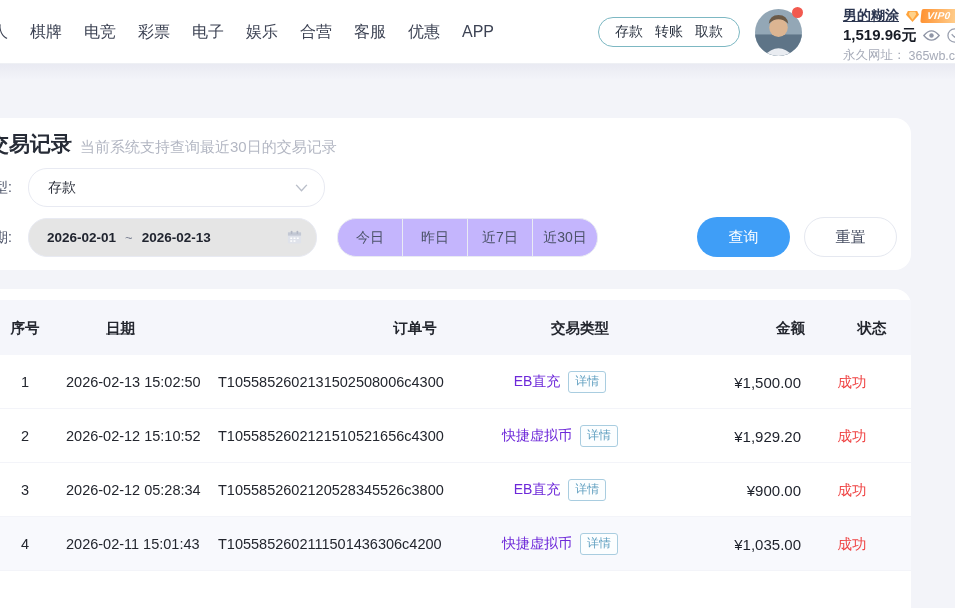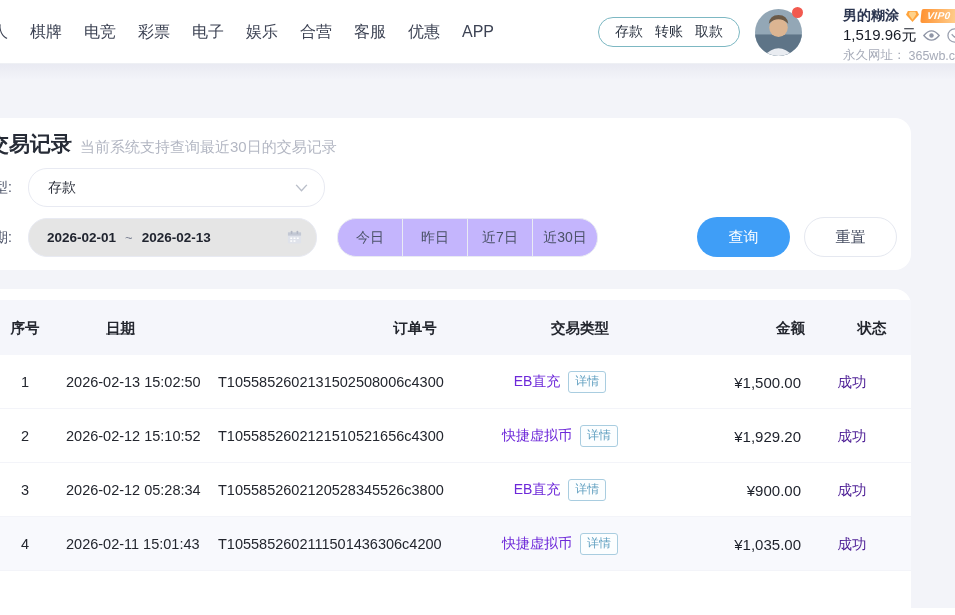--- a/index.html
+++ b/index.html
@@ -10,26 +10,26 @@
   .topbar{position:absolute;left:0;top:0;width:100%;height:64px;background:#fff;border-bottom:1px solid #eef0f4;box-sizing:border-box;}
   .nav{position:absolute;left:-24px;top:0;height:64px;display:flex;align-items:center;gap:22px;}
   .nav-item{font-size:16px;color:#3d4354;white-space:nowrap;cursor:pointer;}
   .wallet-pill{position:absolute;right:215px;top:17px;height:30px;border:1px solid #7db8c3;border-radius:16px;
     display:flex;align-items:center;gap:12px;padding:0 16px;box-sizing:border-box;background:#fff;}
   .wallet-btn{font-size:14px;color:#2c3442;cursor:pointer;white-space:nowrap;}
   .avatar{position:absolute;left:755px;top:9px;width:47px;height:47px;border-radius:50%;overflow:hidden;cursor:pointer;}
   .avatar-dot{position:absolute;left:792px;top:7px;width:11px;height:11px;border-radius:50%;background:#f2594f;}
   .user-block{position:absolute;left:843px;top:7px;}
   .user-line1{display:flex;align-items:center;gap:6px;height:18px;}
-  .username{font-size:14px;font-weight:bold;color:#2c3650;}
+  .username{font-size:14px;font-weight:bold;color:#2c3650;text-decoration:underline;}
   .vip-wrap{display:flex;align-items:center;gap:1px;}
   .vip-tag{background:linear-gradient(90deg,#ff9232,#ffcf8e);color:#fff;font-size:10px;font-style:italic;
     font-weight:bold;padding:1px 6px 2px;border-radius:2px;transform:skewX(-6deg);letter-spacing:.5px;}
   .user-line2{display:flex;align-items:center;gap:7px;margin-top:1px;height:19px;}
-  .balance{font-size:15px;font-weight:normal;color:#171b25;}
+  .balance{font-size:15px;font-weight:bold;color:#171b25;}
   .icon-btn{display:inline-flex;align-items:center;cursor:pointer;}
   .user-line3{display:flex;align-items:center;gap:3px;margin-top:2px;font-size:12.5px;color:#a6abb8;white-space:nowrap;}
   .band{position:absolute;left:0;top:64px;width:100%;height:16px;background:linear-gradient(#e9eaf2,rgba(244,245,250,0));}
 
   
   .panel{position:absolute;background:#fff;border-radius:16px;}
   .panel1{left:-60px;top:118px;width:971px;height:152px;}
   .panel2{left:-60px;top:289px;width:971px;height:326px;border-radius:16px 16px 0 0;}
 
   .p-title{position:absolute;left:48px;top:12px;font-size:21px;font-weight:bold;color:#262b36;}
@@ -67,21 +67,21 @@
   .t-row{position:relative;height:53px;border-bottom:1px solid #f3f4f9;}
   .t-row.striped{background:#f8f9fd;}
   .cell{position:absolute;top:50%;transform:translateY(-50%);font-size:14.5px;color:#23262e;white-space:nowrap;}
   .c-num{left:0;width:170px;text-align:center;}
   .c-date{left:126px;}
   .c-order{left:278px;}
   .c-type{left:520px;width:200px;display:flex;align-items:center;justify-content:center;gap:8px;}
   .type-text{font-size:14px;color:#6d28d9;}
   .detail-tag{font-size:12px;color:#5f9fc0;border:1px solid #a9cde0;border-radius:3px;padding:1px 6px 2px;background:#fcfeff;cursor:pointer;}
   .c-amount{right:110px;font-size:15px;color:#1d212b;text-align:right;}
-  .c-status{left:862px;width:100px;text-align:center;color:#4c1d95;}
+  .c-status{left:862px;width:100px;text-align:center;color:#ef4444;}
   .corner-patch{position:absolute;left:911px;top:608px;right:0;bottom:0;background:#fff;}
 </style>
 </head>
 <body>
 
 <div class="viewport">
 
   <div class="topbar">
     <div class="nav">
         <span class="nav-item">真人</span>

